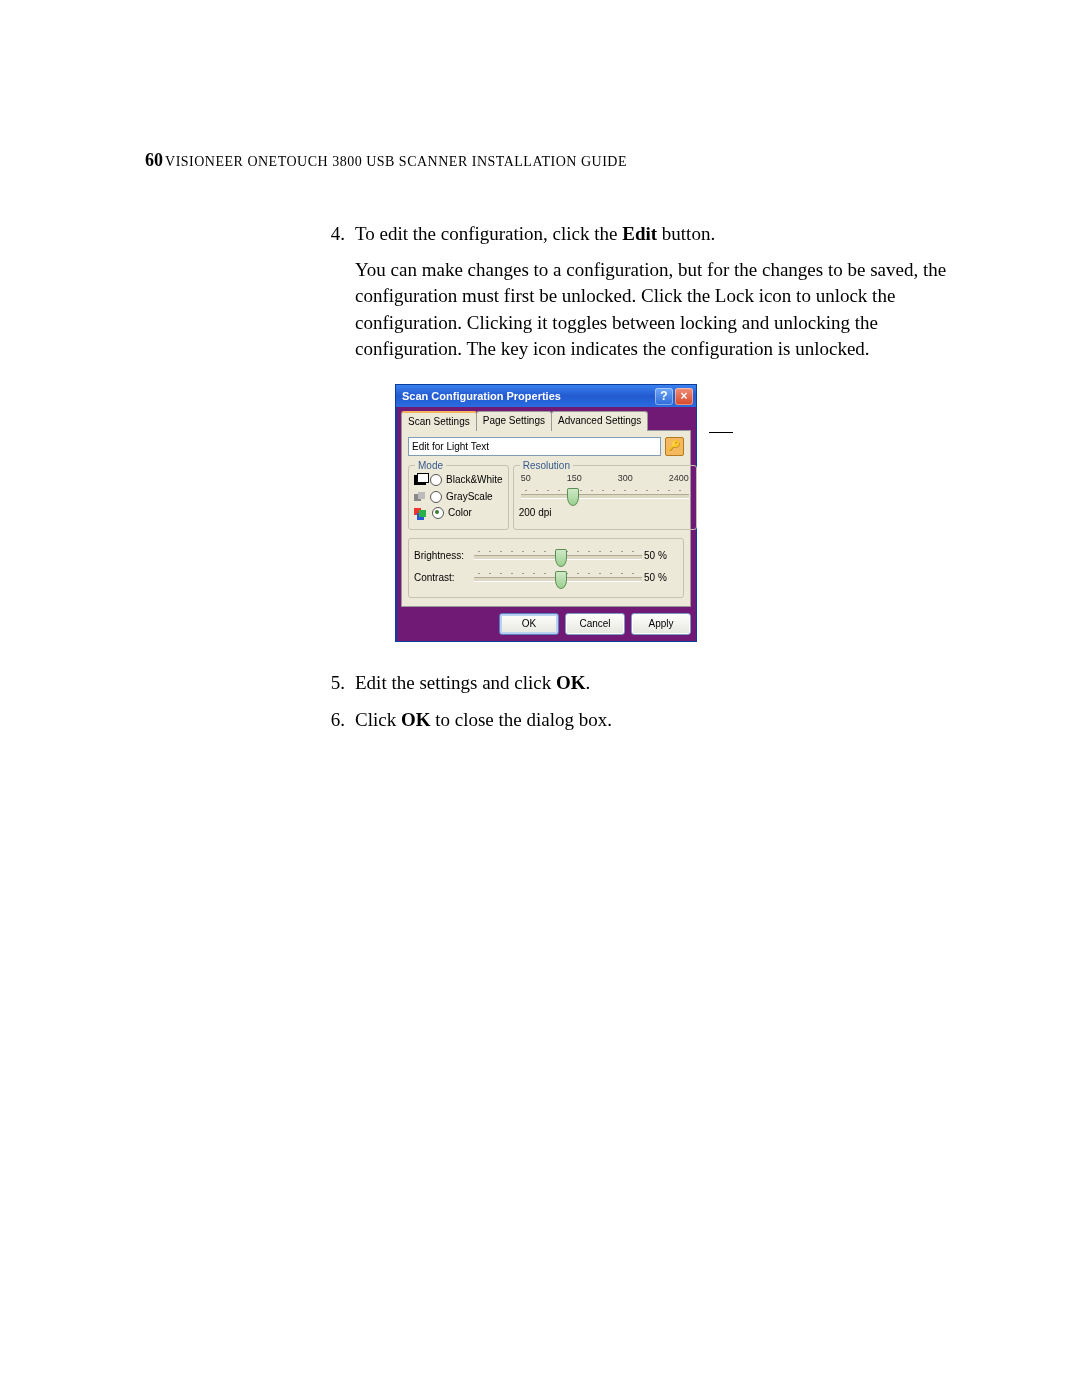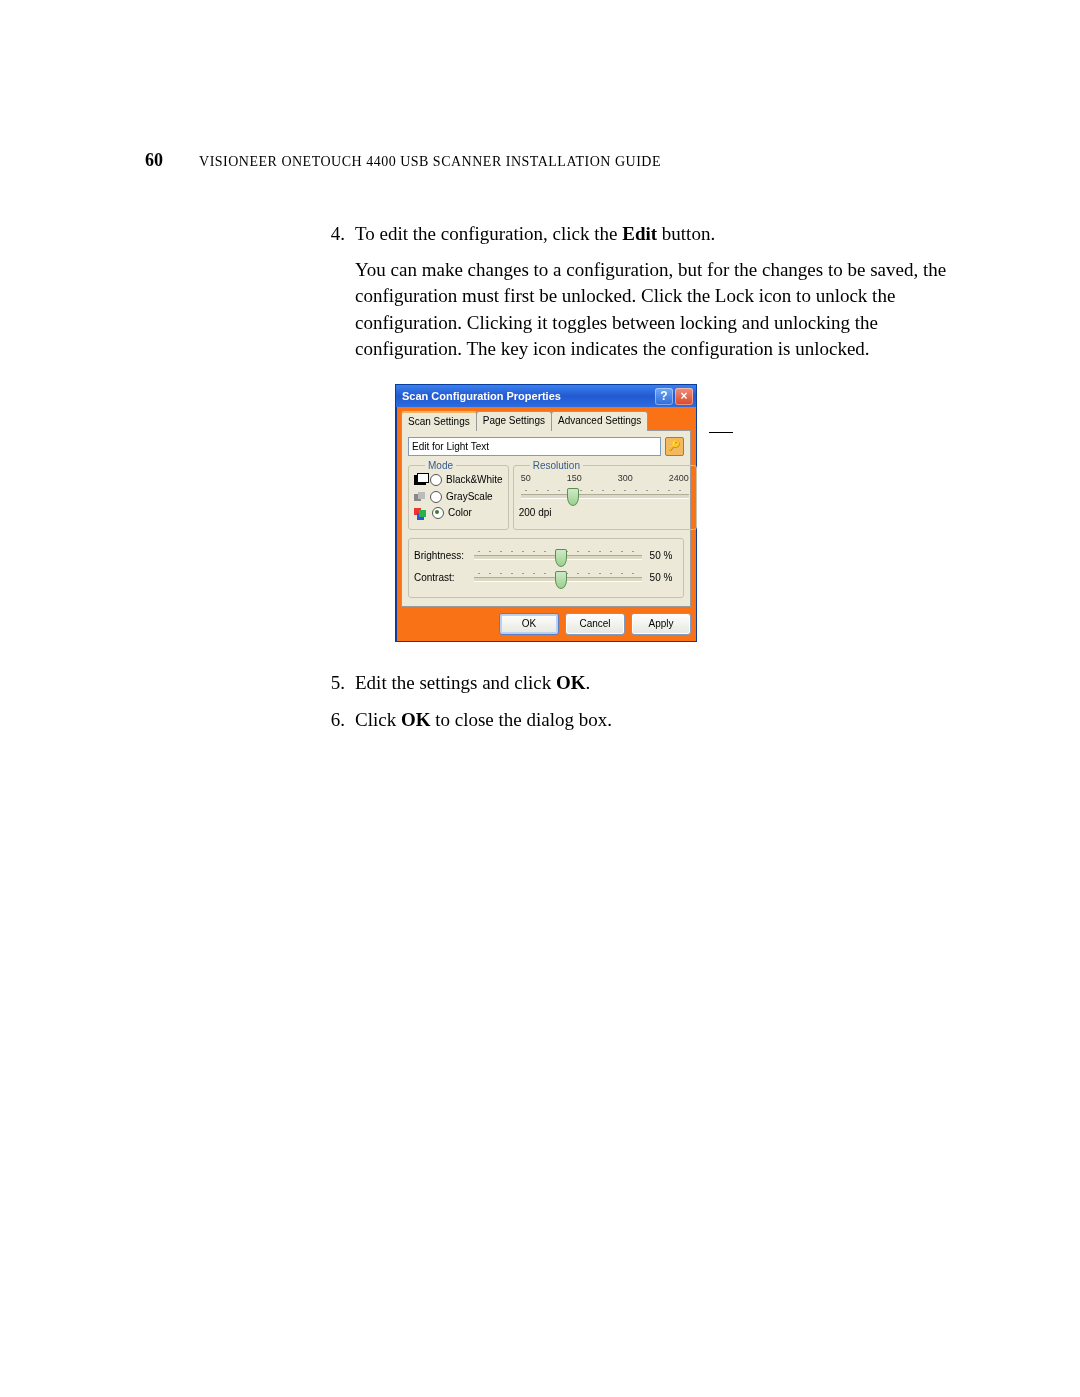--- a/index.html
+++ b/index.html
@@ -11,21 +11,21 @@
     height: 1397px;
     position: relative;
   }
   .page {
     padding: 150px 110px 0 145px;
     position: relative;
   }
   .hdr-row {
     display: flex;
     align-items: baseline;
-    gap: 36px;
+    gap: 2px;
     margin-bottom: 50px;
   }
   .hdr-num {
     font-family: Georgia, serif;
     font-weight: bold;
     font-size: 18px;
   }
   .hdr-txt {
     font-family: Georgia, serif;
     font-size: 14px;
@@ -65,21 +65,21 @@
   .callout-text {
     flex: 0 0 200px;
     font-size: 16px;
     line-height: 1.25;
     margin-top: 40px;
   }
   
   .dlg {
     width: 300px;
     border: 1px solid #0a3d9c;
-    background: #f97316;
+    background: #701a75;
     font-family: Tahoma, Arial, sans-serif;
     font-size: 11px;
     box-shadow: 1px 1px 0 #0a3d9c inset;
   }
   .titlebar {
     height: 22px;
     background: linear-gradient(to bottom, #3a81ee 0%, #2359d0 50%, #2a6de0 100%);
     display: flex;
     align-items: center;
     padding: 0 3px 0 6px;
@@ -160,21 +160,21 @@
   .fset {
     border: 1px solid #c5c2b2;
     border-radius: 3px;
     padding: 4px 5px 6px 5px;
     position: relative;
     margin-top: 4px;
   }
   .fset-title {
     position: absolute;
     top: -7px;
-    left: 16px;
+    left: 6px;
     background: #ece9d8;
     padding: 0 3px;
     font-size: 10px;
     color: #375a8e;
   }
   .mode-row {
     display: flex;
     align-items: center;
     gap: 4px;
     font-size: 10px;
@@ -213,38 +213,38 @@
   .slider .thumb{
     position:absolute; top:2px; width:10px; height:16px;
     background: linear-gradient(to bottom,#cfe9c8,#9bd08f);
     border:1px solid #5c8e52; border-radius: 2px 2px 50% 50%;
   }
   .res-box { flex:1; }
   .dpi-label{ text-align:left; font-size:10px; margin-top:2px; }
   .bc-row { display:flex; align-items:center; font-size:10px; margin:4px 0;}
   .bc-label{ width:58px;}
   .bc-slider{ flex:1; position:relative; height:18px;}
-  .bc-val{ width:34px; text-align:center;}
+  .bc-val{ width:34px; text-align:left;}
   .btnrow{ display:flex; justify-content:flex-end; gap:6px; margin-top:6px;}
   .xpbtn{
     min-width:58px; height:20px; border:1px solid #7d99c8; border-radius:3px;
     background:linear-gradient(to bottom,#fefefe,#e7e7df);
     font-size:10px; display:flex;align-items:center;justify-content:center;
     box-shadow: 0 0 0 1px #fff inset;
   }
   .xpbtn.def{ border:1px solid #5a7dc0; box-shadow:0 0 0 2px #b9d0f0 inset;}
 </style>
 </head>
 <body>
 
 <div class="page">
   <div class="hdr-row">
     <span class="hdr-num">60</span>
     <span class="hdr-txt">
-      <span>V</span><span class="smallcaps">ISIONEER ONETOUCH 4400 USB SCANNER INSTALLATION GUIDE</span>
+      <span>V</span><span class="smallcaps">ISIONEER ONETOUCH 3800 USB SCANNER INSTALLATION GUIDE</span>
     </span>
   </div>
 
   <div class="body-area">
 
     <div class="list-item">
       <div class="list-num">4.</div>
       <div class="list-body">
         <div class="para">
           <span>To edit the configuration, click the </span><b>Edit</b><span> button.</span>

